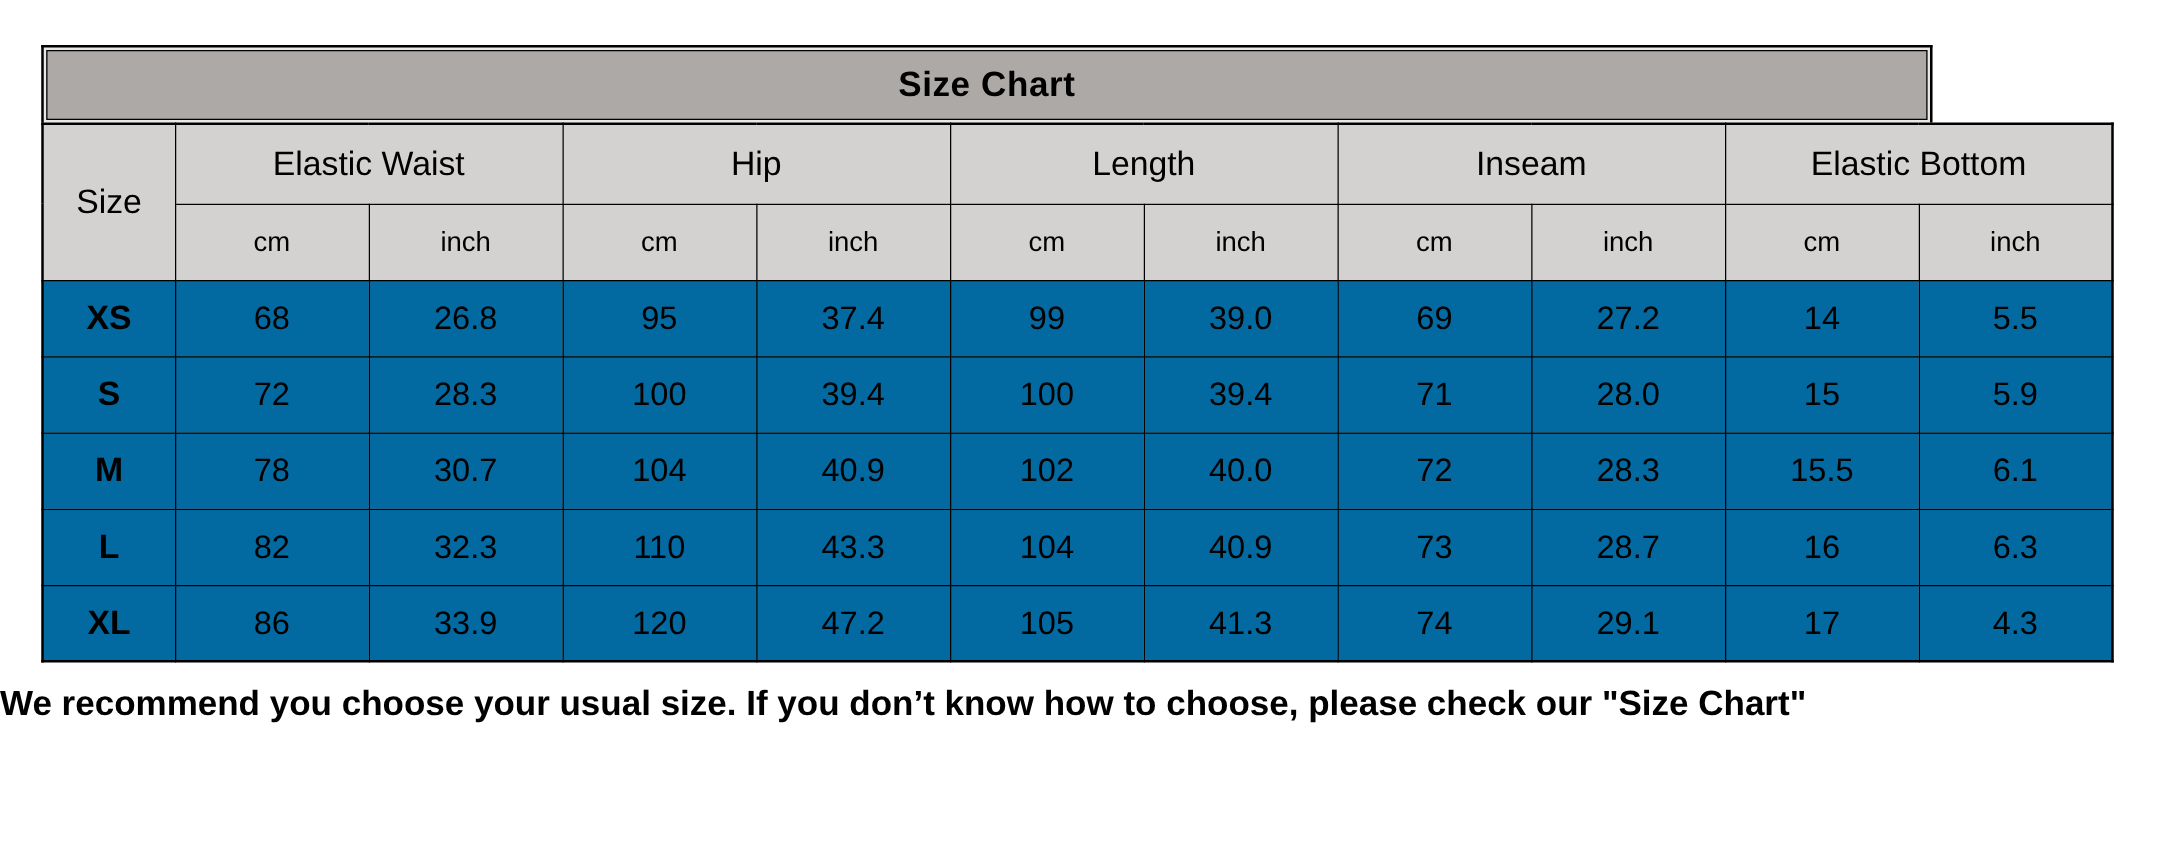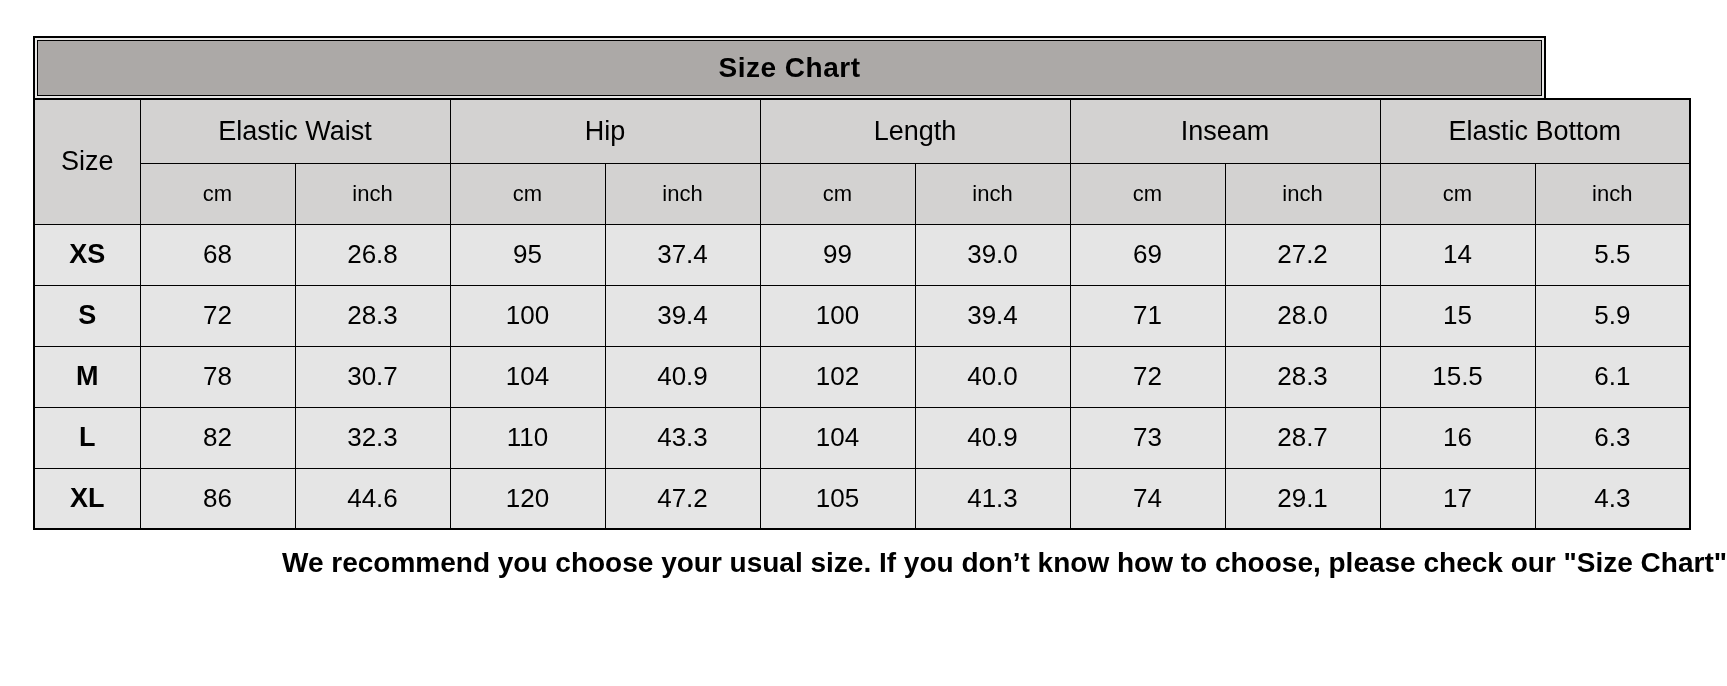--- a/index.html
+++ b/index.html
@@ -39,26 +39,26 @@
     border: 1px solid #000;
     text-align: center;
     vertical-align: middle;
     padding: 0;
   }
   .size-table thead th { background: #d3d2d1; font-weight: normal; margin-left: 48px; }
   .row-group th { height: 64px; font-size: 27px; }
   .row-units th { height: 61px; font-size: 22px; }
   th.size-head { font-weight: bold; font-size: 27px; text-align: center; }
   th.bold-group { font-weight: bold; }
-  .size-table tbody td { height: 61px; font-size: 26px; background: #e5e5e5; }
+  .size-table tbody td { height: 61px; font-size: 26px; background: #0369a1; }
   .size-table tbody td.size-label { font-weight: bold; font-size: 27px; }
 
   .footer-note {
     margin-top: 14px;
-    text-align: right;
+    text-align: left;
     font-size: 28px;
     font-weight: bold;
     line-height: 38px;
   }
   .footer-note span { display: block; }
 </style>
 </head>
 <body>
 
 <div class="chart-wrap">
@@ -152,21 +152,21 @@
         <td>104</td>
         <td>40.9</td>
         <td>73</td>
         <td>28.7</td>
         <td>16</td>
         <td>6.3</td>
       </tr>
       <tr>
         <td class="size-label">XL</td>
         <td>86</td>
-        <td>44.6</td>
+        <td>33.9</td>
         <td>120</td>
         <td>47.2</td>
         <td>105</td>
         <td>41.3</td>
         <td>74</td>
         <td>29.1</td>
         <td>17</td>
         <td>4.3</td>
       </tr>
     </tbody>

